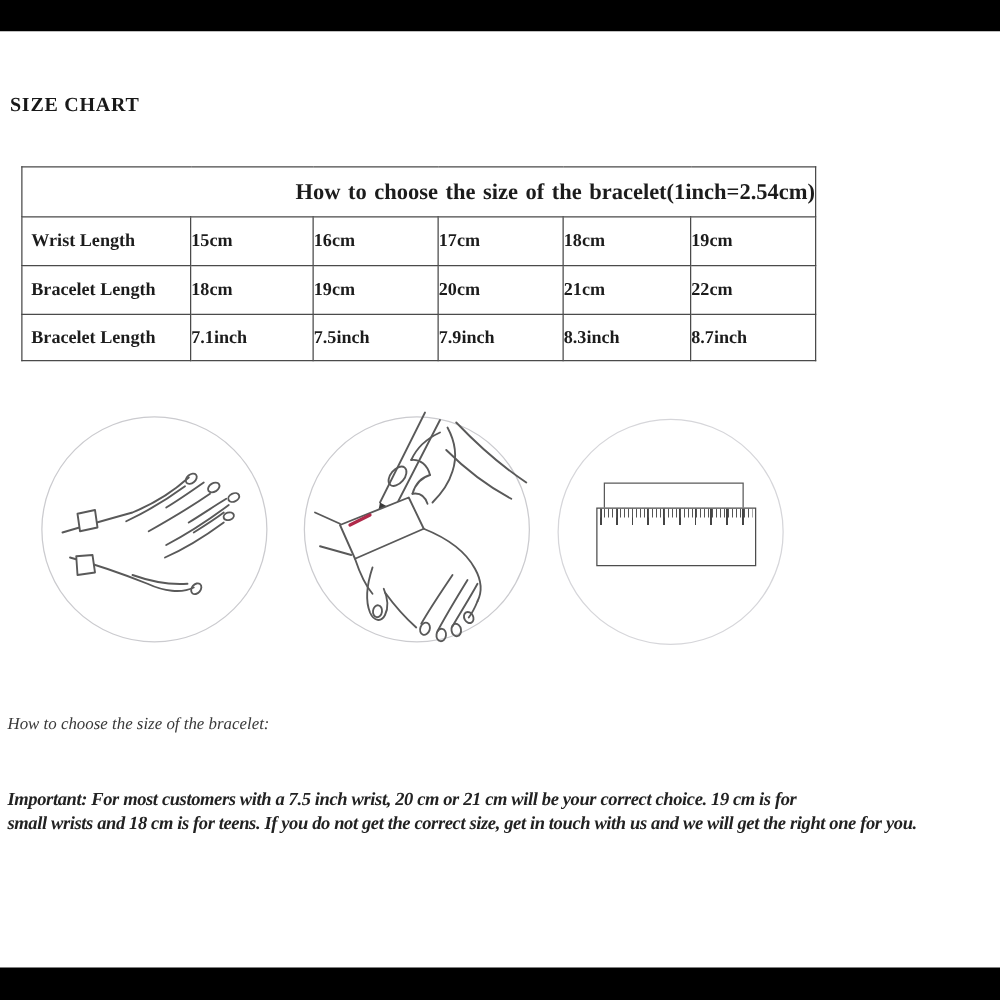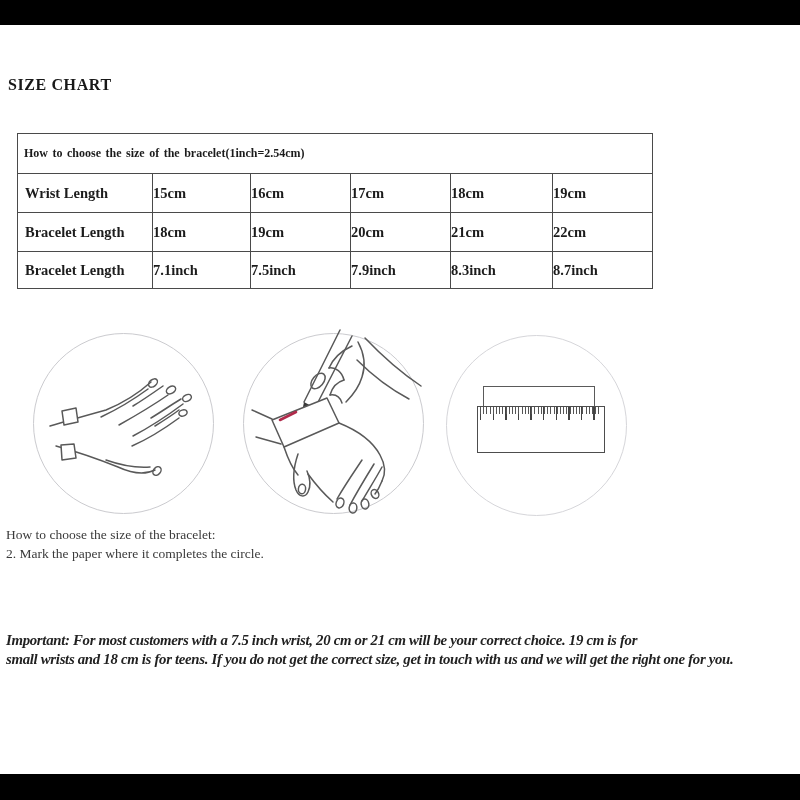--- a/index.html
+++ b/index.html
@@ -36,21 +36,21 @@
     width:635px;
   }
   table.size-table td{
     border:1.5px solid var(--table-border);
     font-weight:bold;color:var(--text);
     text-align:left;vertical-align:middle;
     font-size:14.5px;
     padding:0;
   }
   table.size-table td.hdr{
-    text-align:left;padding:0 0 0 6px;font-size:12px;height:40px;word-spacing:1.5px;
+    text-align:right;padding:0 0 0 6px;font-size:18px;height:40px;word-spacing:1.5px;
   }
   table.size-table td.lbl{
     text-align:left;padding-left:7px;
   }
   table.size-table tr.datarow td{height:39px;margin-left:44px;}
   table.size-table tr.datarow:last-child td{height:37px;}
 
   .circle{
     position:absolute;width:181px;height:181px;border-radius:50%;
     border:1.5px solid var(--circle-outline);
@@ -77,22 +77,22 @@
   .ruler-ticks{
     position:absolute;left:2px;right:2px;top:0;height:14px;
     background-image:
       repeating-linear-gradient(90deg,#555 0 1px,transparent 1px 3.2px),
       repeating-linear-gradient(90deg,#444 0 1.4px,transparent 1.4px 12.6px);
     background-size:100% 7px,100% 13px;
     background-repeat:no-repeat;
   }
 
   .howto{
-    position:absolute;left:6px;top:526px;
-    font-size:13.5px;line-height:18.8px;color:var(--body-text);
+    position:absolute;left:6px;top:570px;
+    font-size:13.5px;line-height:18.8px;color:var(--body-text);font-style:italic;
   }
   .howto div{white-space:nowrap;}
 
   .important{
     position:absolute;left:6px;top:631px;width:790px;
     font-size:14.8px;font-weight:bold;line-height:19px;
     letter-spacing:-0.3px;color:#222;font-style:italic;
   }
   .important div{white-space:nowrap;}
 </style>
@@ -219,19 +219,18 @@
   <div style="position:absolute;inset:0;">
     <div class="paper-strip"></div>
     <div class="ruler">
       <div class="ruler-ticks"></div>
     </div>
   </div>
 </div>
 
 <div class="howto">
   <div>How to choose the size of the bracelet:</div>
-  <div>2. Mark the paper where it completes the circle.</div>
 </div>
 
 <div class="important">
   <div>Important: For most customers with a 7.5 inch wrist, 20 cm or 21 cm will be your correct choice. 19 cm is for</div>
   <div>small wrists and 18 cm is for teens. If you do not get the correct size, get in touch with us and we will get the right one for you.</div>
 </div>
 
 </body></html>

